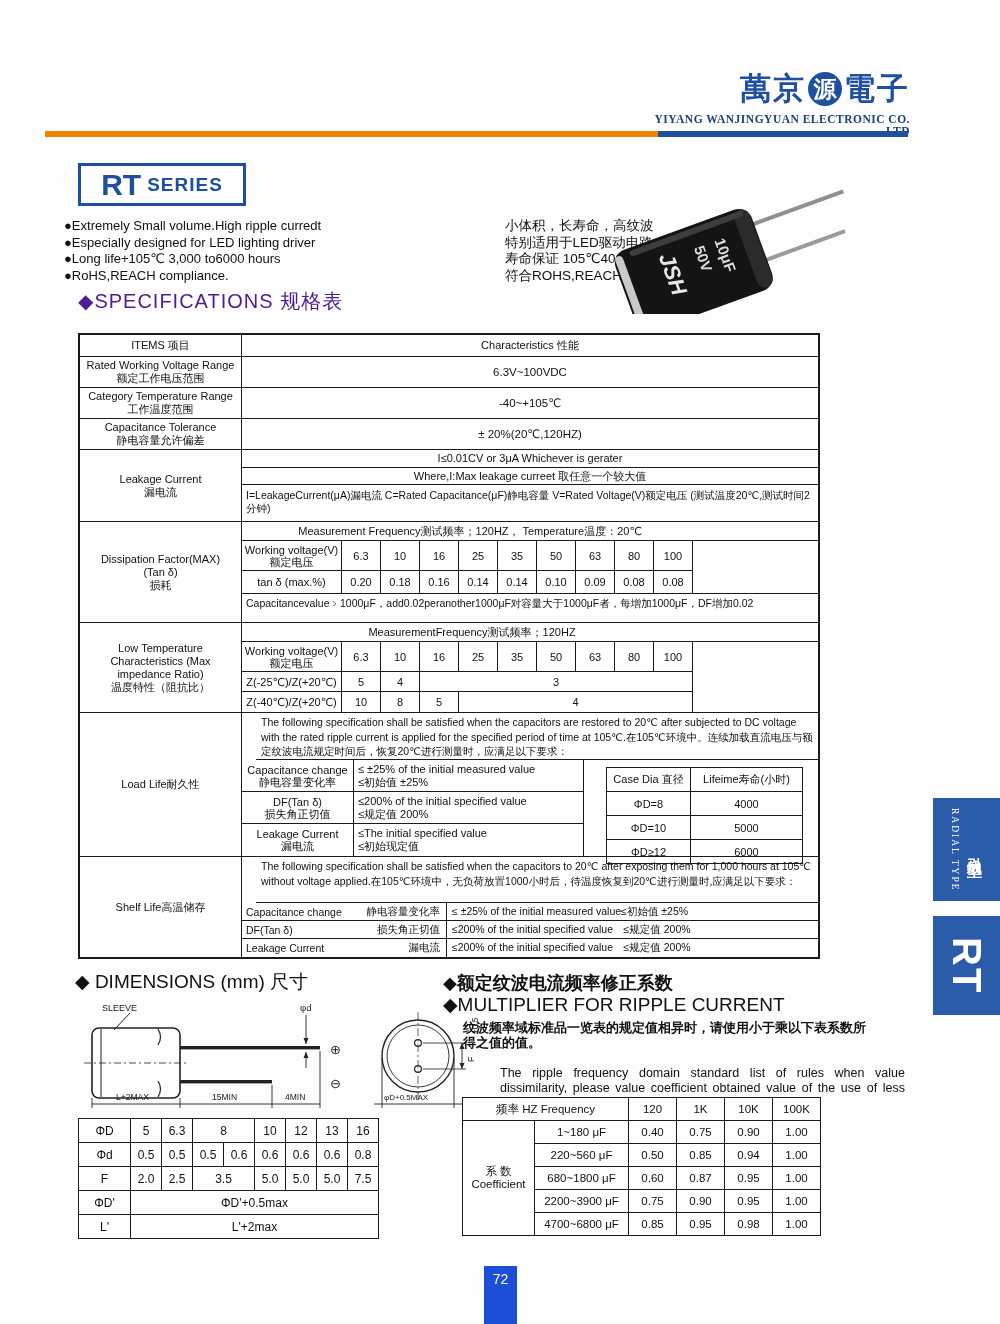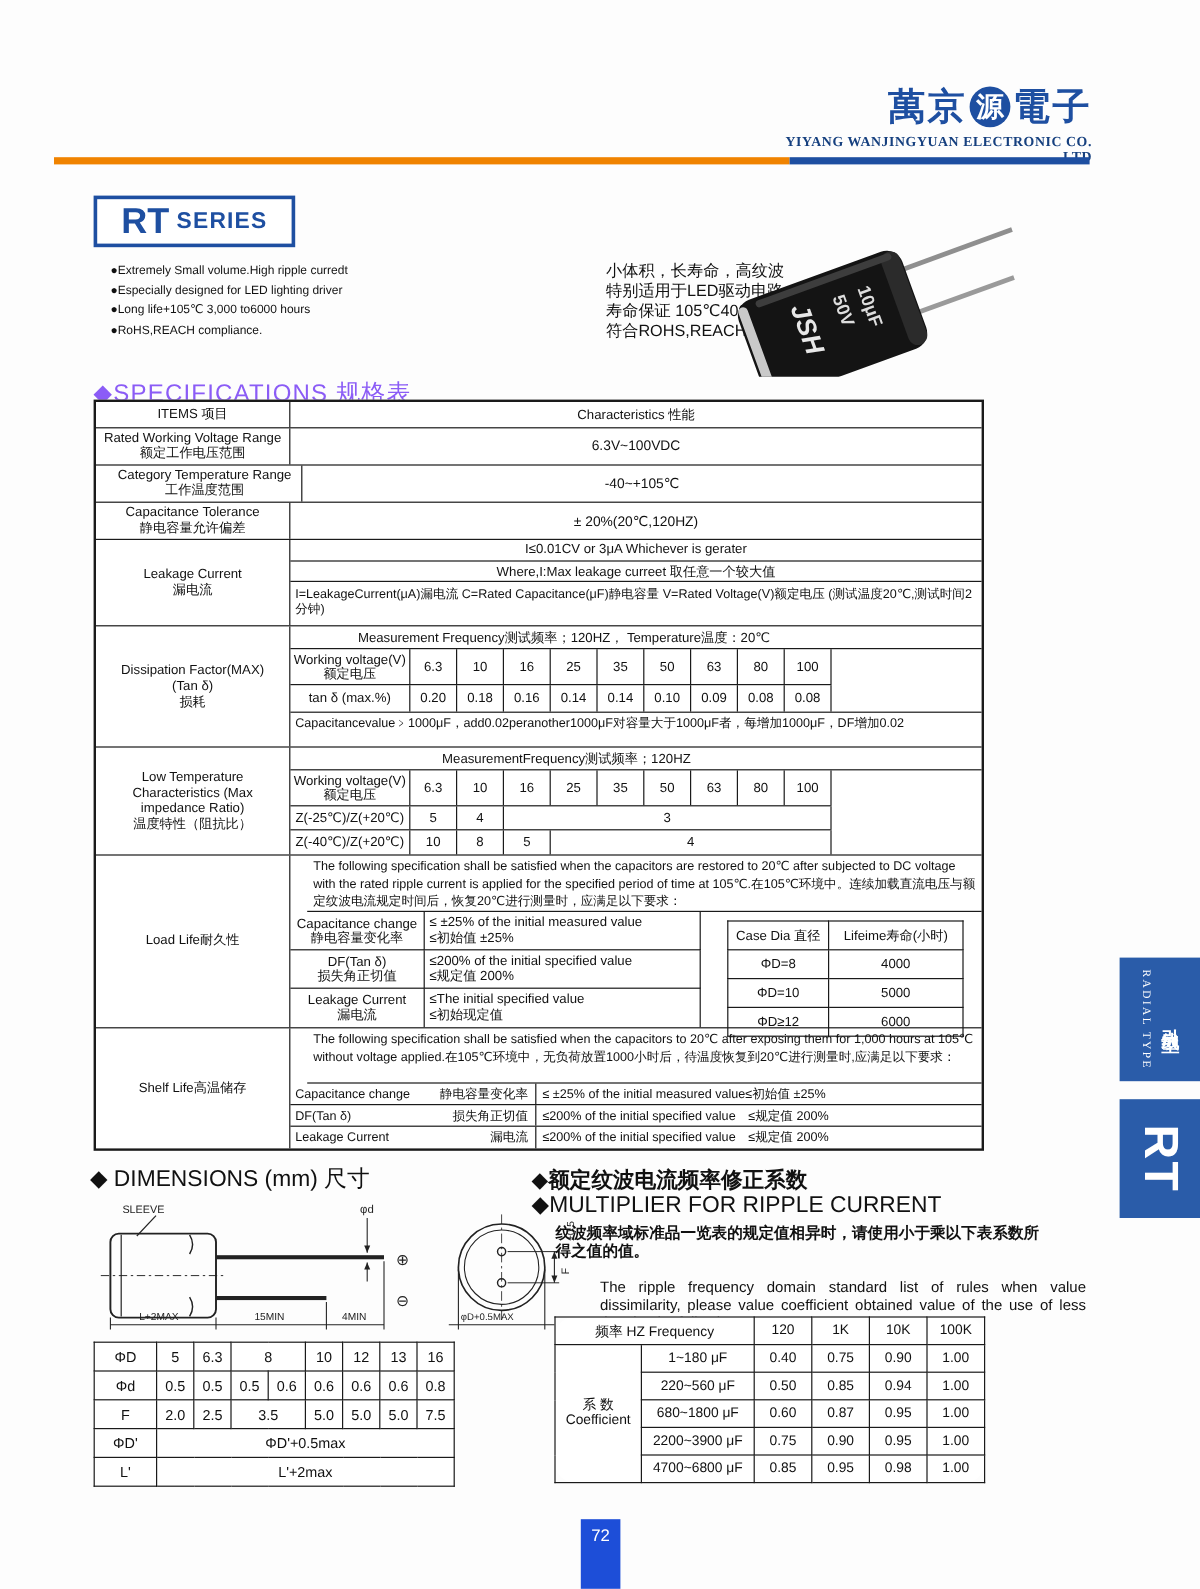--- a/index.html
+++ b/index.html
@@ -12,25 +12,25 @@
   .logo-cn { font-size:31px; font-weight:bold; color:#1e4fa1; letter-spacing:2px; }
   .logo-circle { width:34px; height:34px; border-radius:50%; background:#1e4fa1; color:#fff; font-size:23px; font-weight:bold; display:flex; align-items:center; justify-content:center; }
   .company { text-align:right; font-family:"Liberation Serif","DejaVu Serif",serif; font-weight:bold; font-size:11.5px; color:#16407f; letter-spacing:0.5px; margin-top:3px; }
   .bar-orange { left:45px; top:131px; width:613px; height:6px; background:#f08300; }
   .bar-blue { left:658px; top:131px; width:250px; height:6px; background:#1e4fa1; }
 
   
   .series-box { left:78px; top:163px; width:168px; height:43px; border:3px solid #1e4fa1; color:#1e4fa1; display:flex; align-items:center; justify-content:center; gap:6px; background:#fff; }
   .series-name { font-size:30px; font-weight:bold; }
   .series-suffix { font-size:19px; font-weight:bold; letter-spacing:1px; }
-  .features { left:92px; top:218px; width:420px; font-size:10px; line-height:16.5px; color:#111; }
+  .features { left:64px; top:218px; width:420px; font-size:13px; line-height:16.5px; color:#111; }
   .features-cn { left:505px; top:218px; width:330px; font-size:13.5px; line-height:16.5px; }
 
   
-  .h-spec { left:78px; top:314px; font-size:20px; letter-spacing:1px; color:#8b5cf6; }
+  .h-spec { left:78px; top:288px; font-size:20px; letter-spacing:1px; color:#4c1d95; }
   .h-dim { left:75px; top:969px; font-size:19px; }
   .h-mult1 { left:443px; top:971px; font-size:18px; font-weight:bold; }
   .h-mult2 { left:443px; top:993px; font-size:19px; }
 
   
   .spec { left:78px; top:333px; width:742px; border:2px solid #1a1a1a; font-size:11px; background:#fff; }
   .srow { display:flex; border-bottom:1.5px solid #1a1a1a; }
   .srow:last-child { border-bottom:none; }
   .slabel { width:162px; border-right:1.5px solid #1a1a1a; display:flex; flex-direction:column; align-items:center; justify-content:center; text-align:center; line-height:13px; flex-shrink:0; }
   .scontent { flex:1; display:flex; flex-direction:column; }
@@ -136,21 +136,21 @@
   </div>
 
   <div class="srow" style="height:31px;">
     <div class="slabel">
       <span>Rated Working Voltage Range</span>
       <span>额定工作电压范围</span>
     </div>
     <div class="scontent vcenter" style="font-size:11.5px;">6.3V~100VDC</div>
   </div>
 
-  <div class="srow" style="height:31px;padding-left:10px;">
+  <div class="srow" style="height:31px;">
     <div class="slabel">
       <span>Category Temperature Range</span>
       <span>工作温度范围</span>
     </div>
     <div class="scontent vcenter" style="font-size:11.5px;">-40~+105℃</div>
   </div>
 
   <div class="srow" style="height:31px;">
     <div class="slabel">
       <span>Capacitance Tolerance</span>

